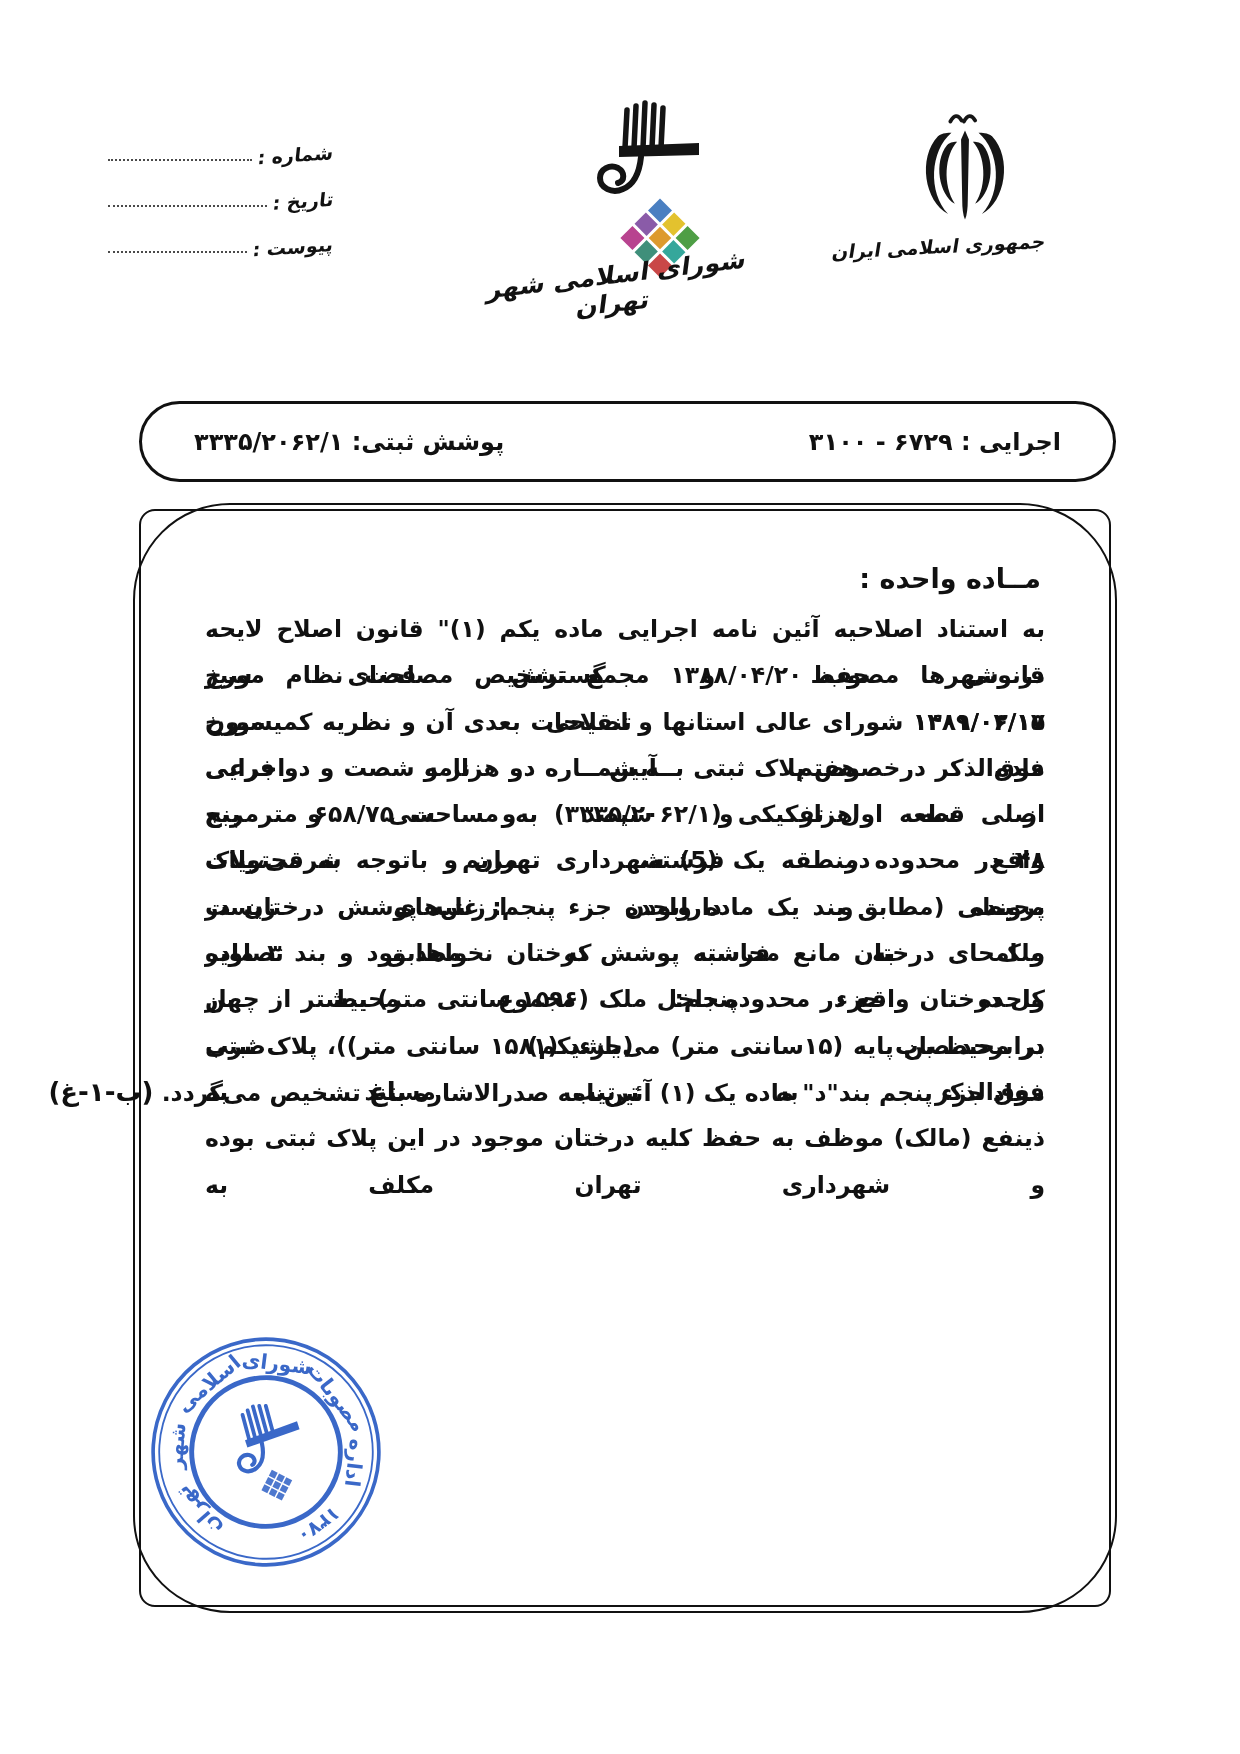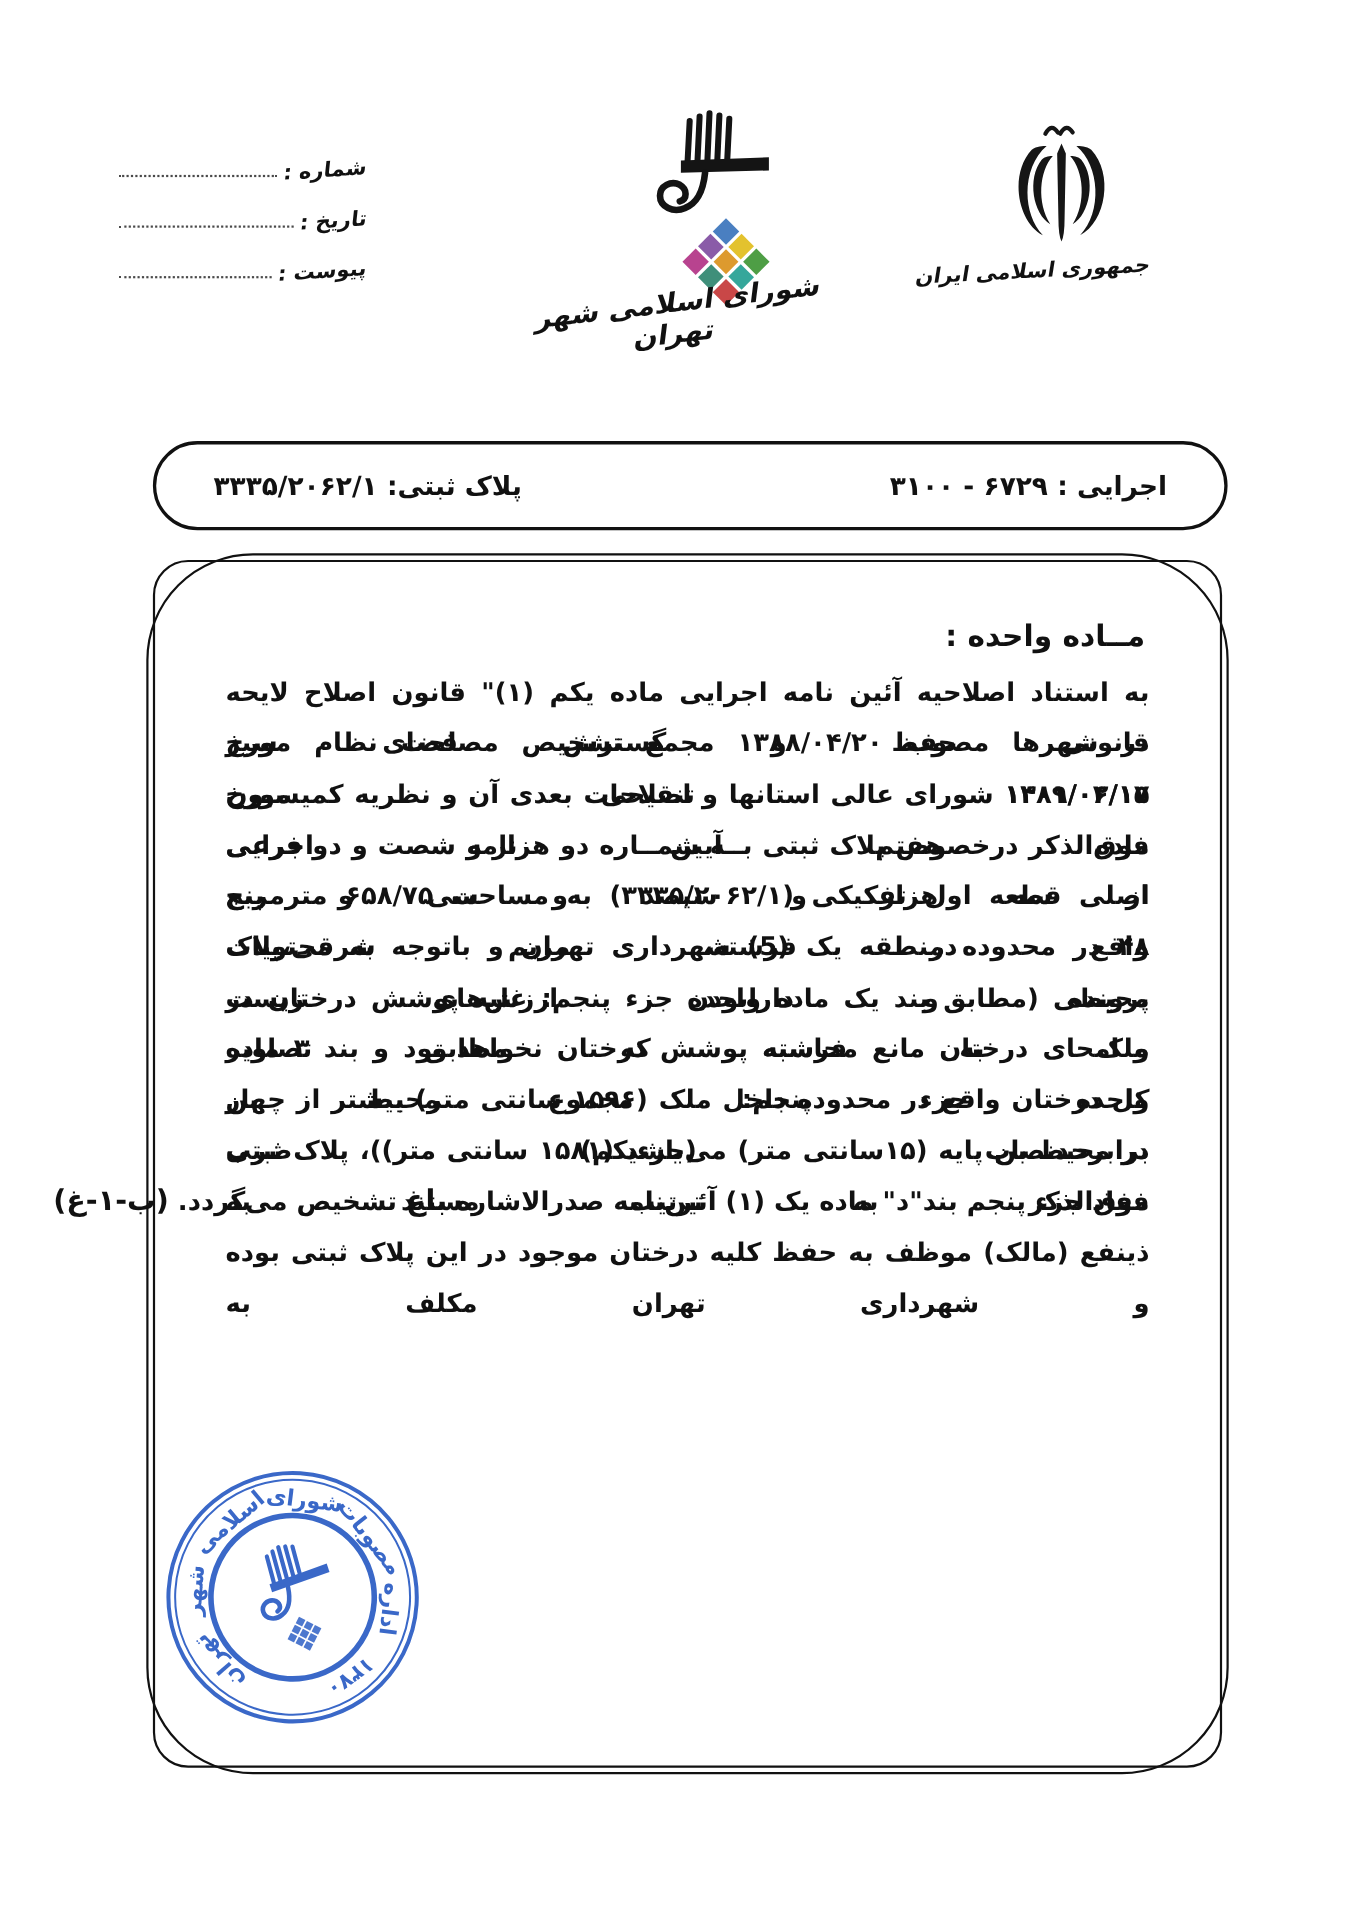--- a/index.html
+++ b/index.html
@@ -23,21 +23,21 @@
   .emblem-caption{font-size:19px;font-weight:bold;transform:skewX(-12deg) rotate(-3deg);margin-top:2px;white-space:nowrap;}
   
   .refbar{
     position:absolute;left:139px;top:401px;width:977px;height:81px;box-sizing:border-box;
     border:3px solid #111;border-radius:42px;display:flex;align-items:center;
     justify-content:space-between;padding:0 52px;font-weight:bold;font-size:24px;
   }
   .refbar .grp{white-space:nowrap;}
   
   .frame{position:absolute;left:133px;top:503px;width:984px;height:1110px;box-sizing:border-box;border:2px solid #111;border-radius:97px;z-index:1;}
-  .frame-inner{position:absolute;inset:4px;border:2px solid #111;border-radius:32px;}
+  .frame-inner{position:absolute;inset:4px;border:2px solid #111;border-radius:16px;}
   .frame-content{position:absolute;inset:0;padding:52px 64px 0 64px;box-sizing:border-box;}
   .article-heading{font-size:27px;font-weight:900;margin:0 4px 12px 0;letter-spacing:0.5px;}
   .bline{font-size:23.5px;font-weight:bold;height:46.3px;line-height:46.3px;white-space:nowrap;text-align:right;}
   .bline.just{white-space:normal;text-align:justify;text-align-last:justify;}
   .xb{font-weight:900;font-size:26px;margin-top:12px;}
   
   .stamp{position:absolute;left:146px;top:1332px;width:240px;height:240px;z-index:5;opacity:0.92;}
   .stamp svg text{font-family:"DejaVu Sans", sans-serif;}
 </style>
 </head>
@@ -98,21 +98,21 @@
     </svg>
     <div class="emblem-caption">جمهوری اسلامی ایران</div>
   </div>
 
   <div class="refbar">
     <span class="grp">
       <span>اجرایی :</span>
       <span>۶۷۲۹ - ۳۱۰۰</span>
     </span>
     <span class="grp">
-      <span>پلاک ثبتی:</span>
+      <span>پوشش ثبتی:</span>
       <span>۳۳۳۵/۲۰۶۲/۱</span>
     </span>
   </div>
 
   <div class="frame">
     <div class="frame-inner">
       <div class="frame-content">
         <div class="article-heading">مــاده واحده :</div>
         <div>
             <div class="bline just"><span>به استناد اصلاحیه آئین نامه اجرایی ماده یکم (۱)" قانون اصلاح لایحه قانونی حفظ و گسترش فضای سبز</span></div>

